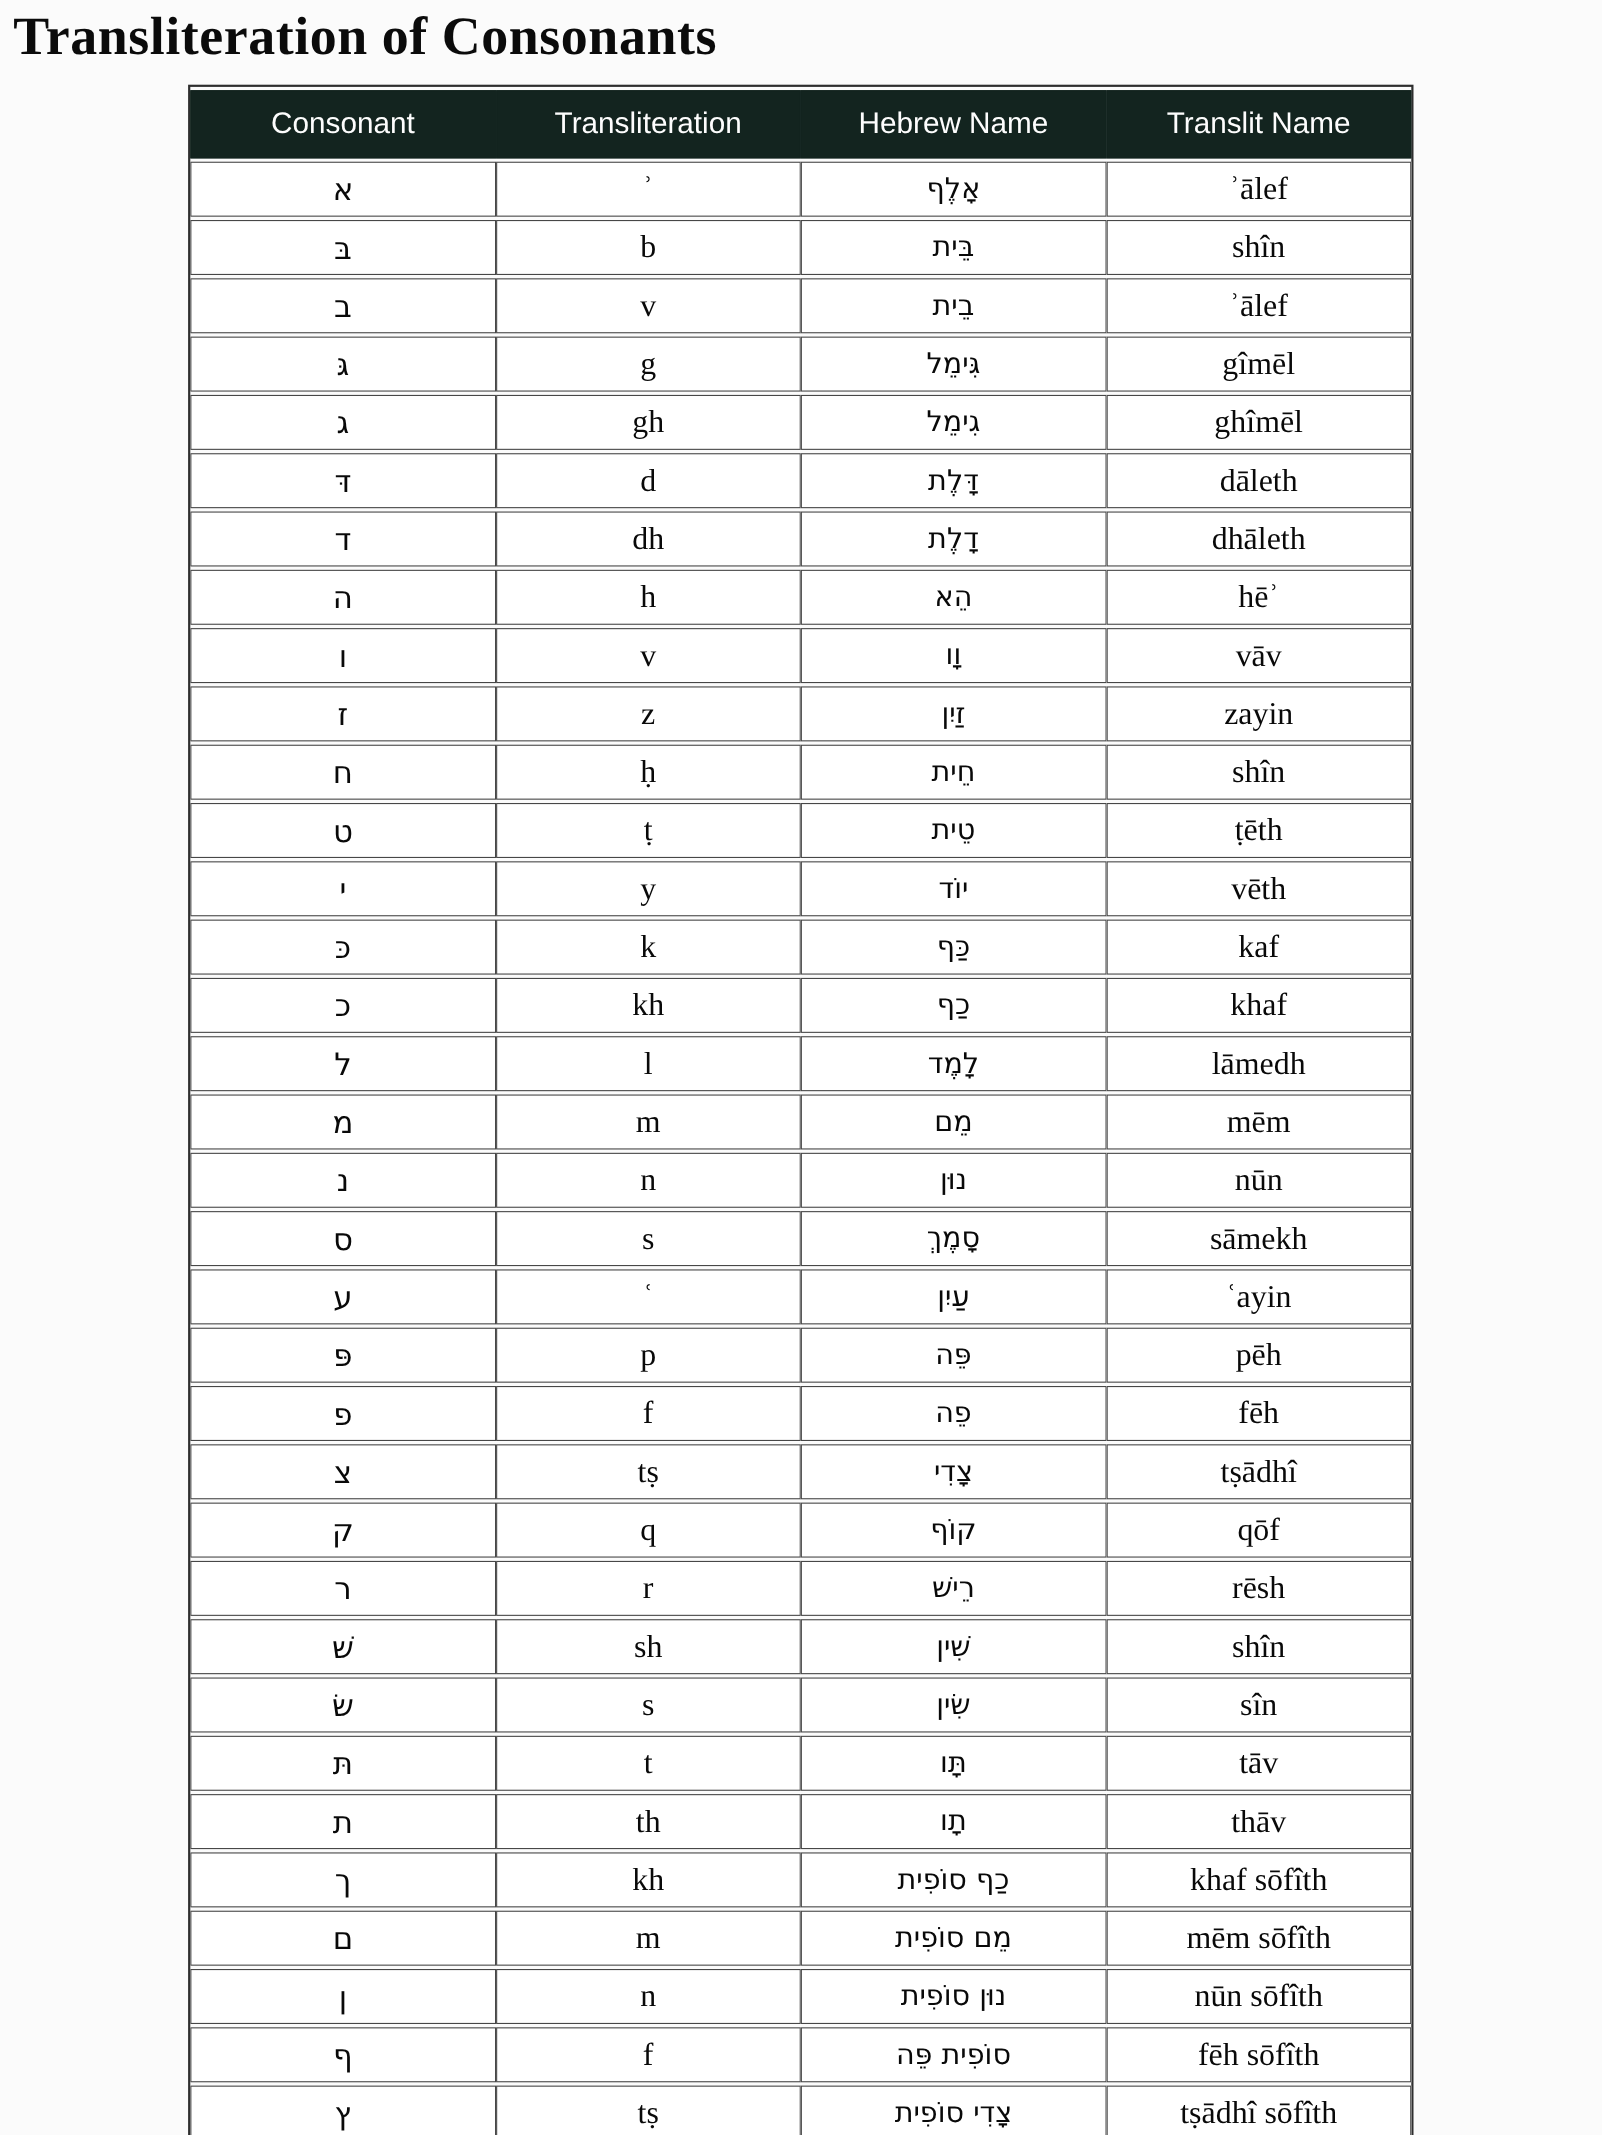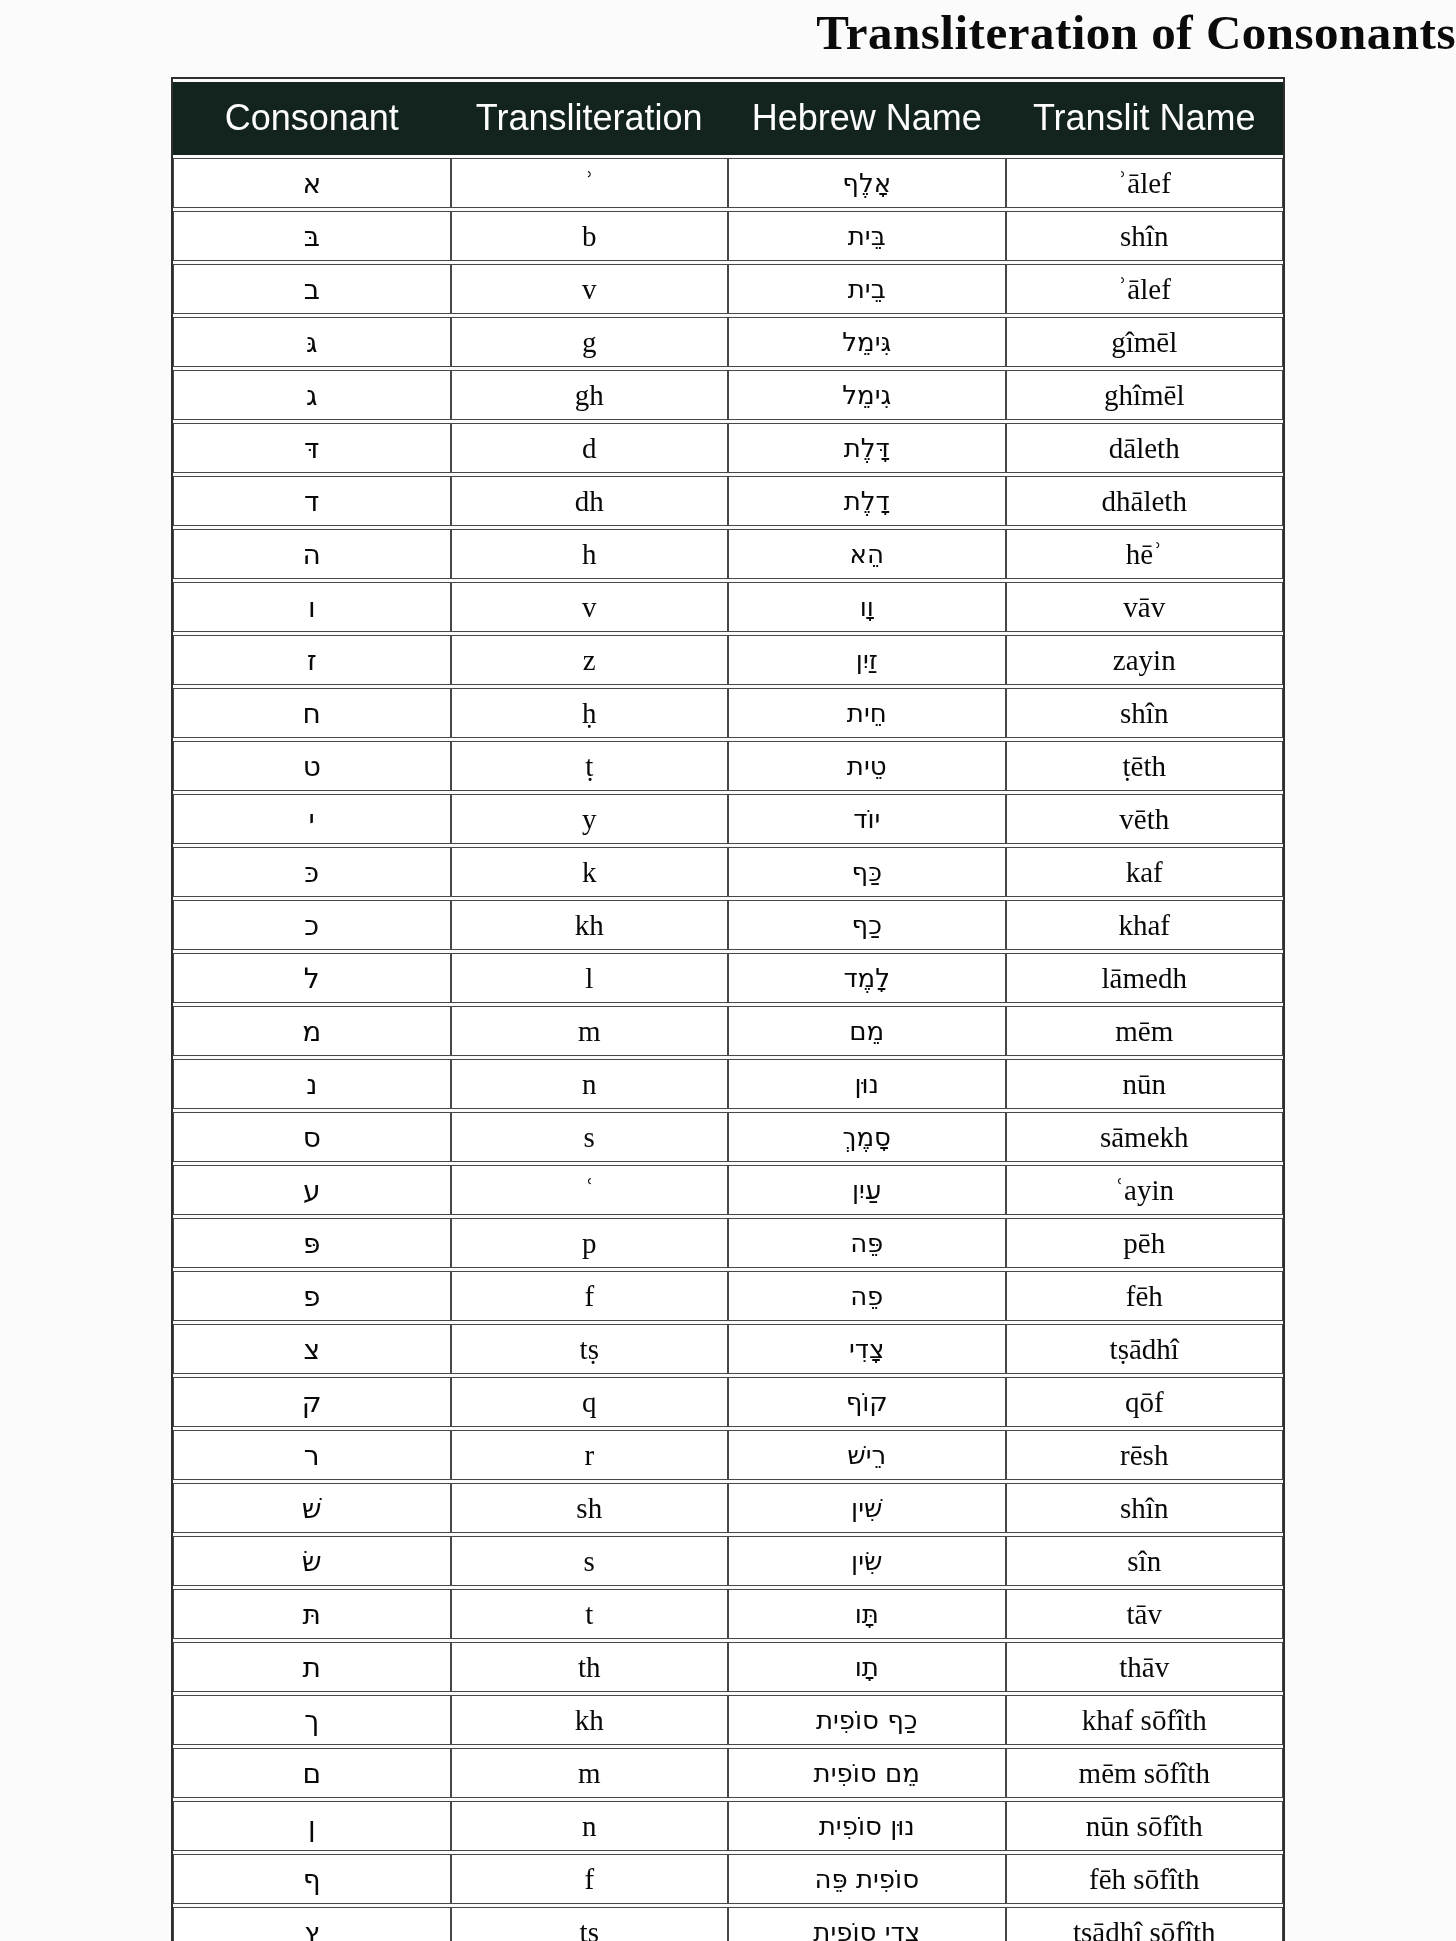--- a/index.html
+++ b/index.html
@@ -11,44 +11,45 @@
   .page {
     width: 1456px;
     min-height: 1941px;
     margin: 0 auto;
     background: #fbfbfb;
     box-sizing: border-box;
     padding-top: 4px;
   }
   h1.title {
     margin: 0 0 16px 0;
-    text-align: right;
+    text-align: left;
     font-family: "Liberation Serif", "DejaVu Serif", serif;
     font-weight: 600;
     font-size: 49px;
     color: #0b0b0b;
     letter-spacing: 0.5px;
+    padding-left: 12px;
   }
   table.translit-table {
     border-collapse: separate;
     border-spacing: 0 3px;
     margin: 0 auto;
     width: 1114px;
     table-layout: fixed;
     background: #fbfbfb;
     border: 2px solid #2e2e2e;
   }
   table.translit-table th {
     width: 25%;
     background: #13241f;
     border: 1px solid #13241f;
     color: #fdfdfd;
     font-family: "Liberation Sans", "DejaVu Sans", sans-serif;
     font-weight: 400;
-    font-size: 36px;
+    font-size: 27px;
     padding: 14px 0 15px 0;
     text-align: center;
   }
   table.translit-table td {
     border: 1px solid #474747;
     background: #ffffff;
     text-align: center;
     vertical-align: middle;
     height: 48px;
     padding: 0;

